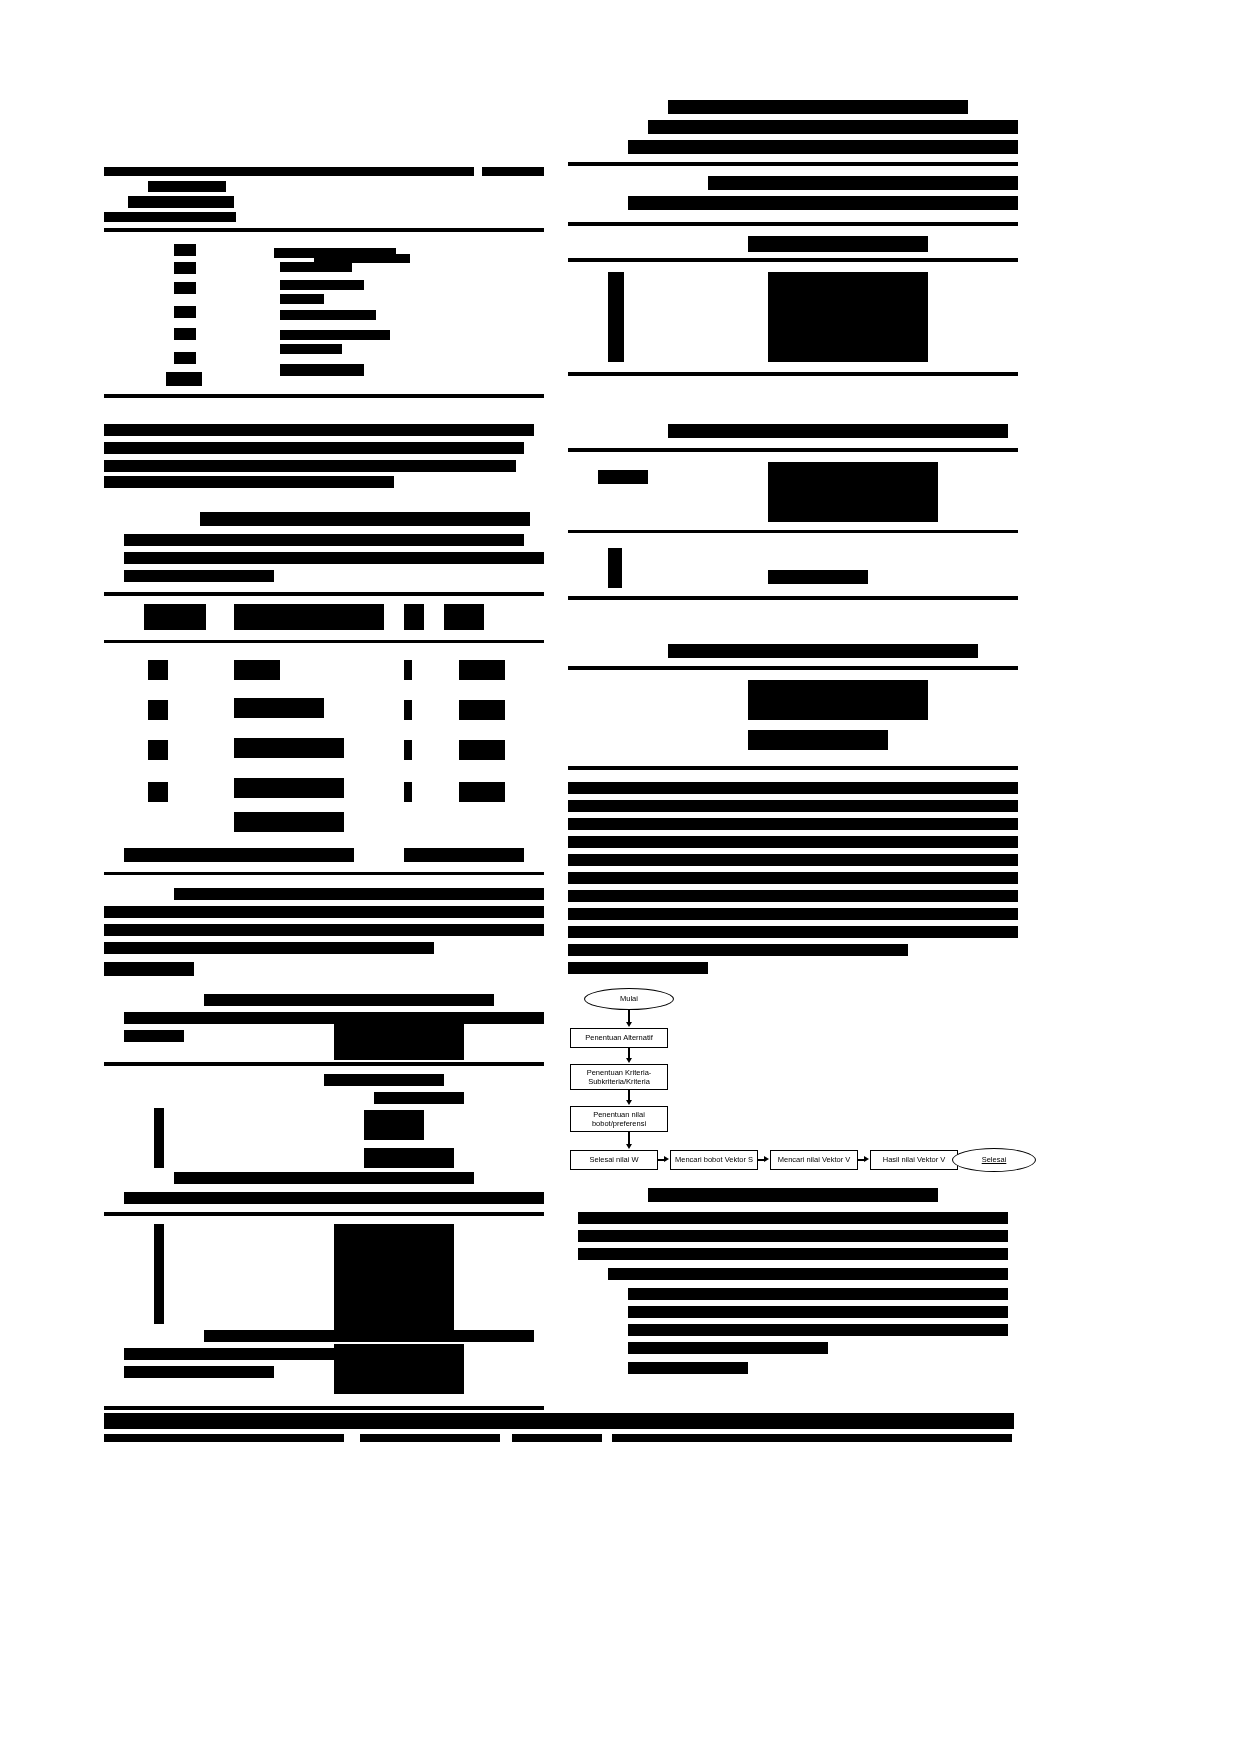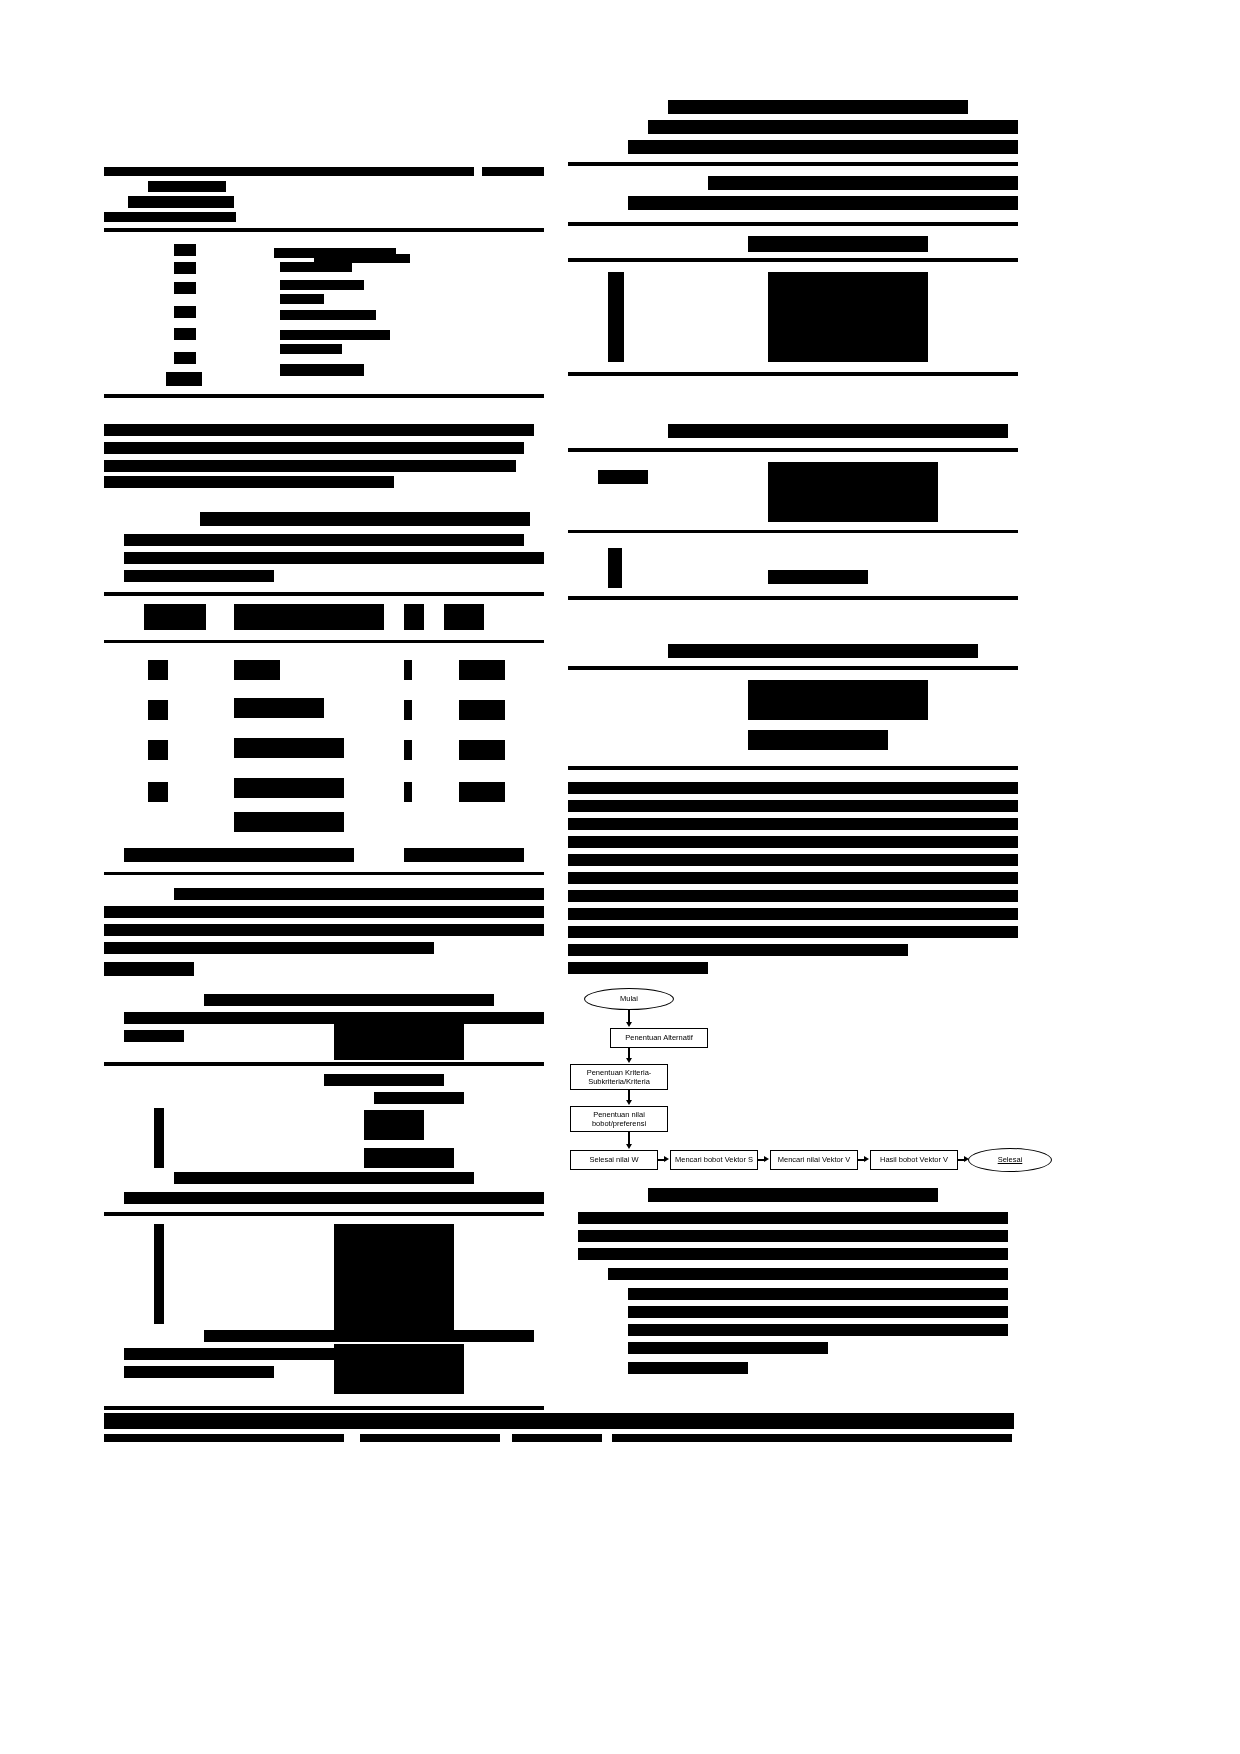--- a/index.html
+++ b/index.html
@@ -218,21 +218,21 @@
       <div class="blk" style="left: 512px; top: 1434px; width: 90px; height: 8px;"></div>
       <div class="blk" style="left: 612px; top: 1434px; width: 400px; height: 8px;"></div>
     </div>
 
   <div class="flow">
 
     <div class="node oval" style="left:18px; top:0px; width:90px; height:22px;">Mulai</div>
     <div class="arrow" style="left:62px; top:22px; width:1.5px; height:14px;"></div>
     <div class="arrow-head-down" style="left:60px; top:34px;"></div>
 
-    <div class="node" style="left:4px; top:40px; width:98px; height:20px;margin-left:40px;">Penentuan Alternatif</div>
+    <div class="node" style="left:4px; top:40px; width:98px; height:20px;">Penentuan Alternatif</div>
     <div class="arrow" style="left:62px; top:60px; width:1.5px; height:12px;"></div>
     <div class="arrow-head-down" style="left:60px; top:70px;"></div>
 
     <div class="node" style="left:4px; top:76px; width:98px; height:26px; white-space:pre-line;">Penentuan Kriteria-
 Subkriteria/Kriteria</div>
     <div class="arrow" style="left:62px; top:102px; width:1.5px; height:12px;"></div>
     <div class="arrow-head-down" style="left:60px; top:112px;"></div>
 
     <div class="node" style="left:4px; top:118px; width:98px; height:26px; white-space:pre-line;">Penentuan nilai
 bobot/preferensi</div>
@@ -244,20 +244,20 @@
     <div class="arrow-head-right" style="left:98px; top:168px;"></div>
 
     <div class="node" style="left:104px; top:162px; width:88px; height:20px;">Mencari bobot Vektor S</div>
     <div class="arrow" style="left:192px; top:171px; width:8px; height:1.5px;"></div>
     <div class="arrow-head-right" style="left:198px; top:168px;"></div>
 
     <div class="node" style="left:204px; top:162px; width:88px; height:20px;">Mencari nilai Vektor V</div>
     <div class="arrow" style="left:292px; top:171px; width:8px; height:1.5px;"></div>
     <div class="arrow-head-right" style="left:298px; top:168px;"></div>
 
-    <div class="node" style="left:304px; top:162px; width:88px; height:20px;">Hasil bobot Vektor V</div>
+    <div class="node" style="left:304px; top:162px; width:88px; height:20px;">Hasil nilai Vektor V</div>
     <div class="arrow" style="left:392px; top:171px; width:8px; height:1.5px;"></div>
     <div class="arrow-head-right" style="left:398px; top:168px;"></div>
 
-    <div class="node oval" style="left:402px; top:160px; width:84px; height:24px;text-decoration:underline;">Selesai</div>
+    <div class="node oval" style="left:386px; top:160px; width:84px; height:24px;text-decoration:underline;">Selesai</div>
   </div>
 
 </div>
 
 </body></html>

